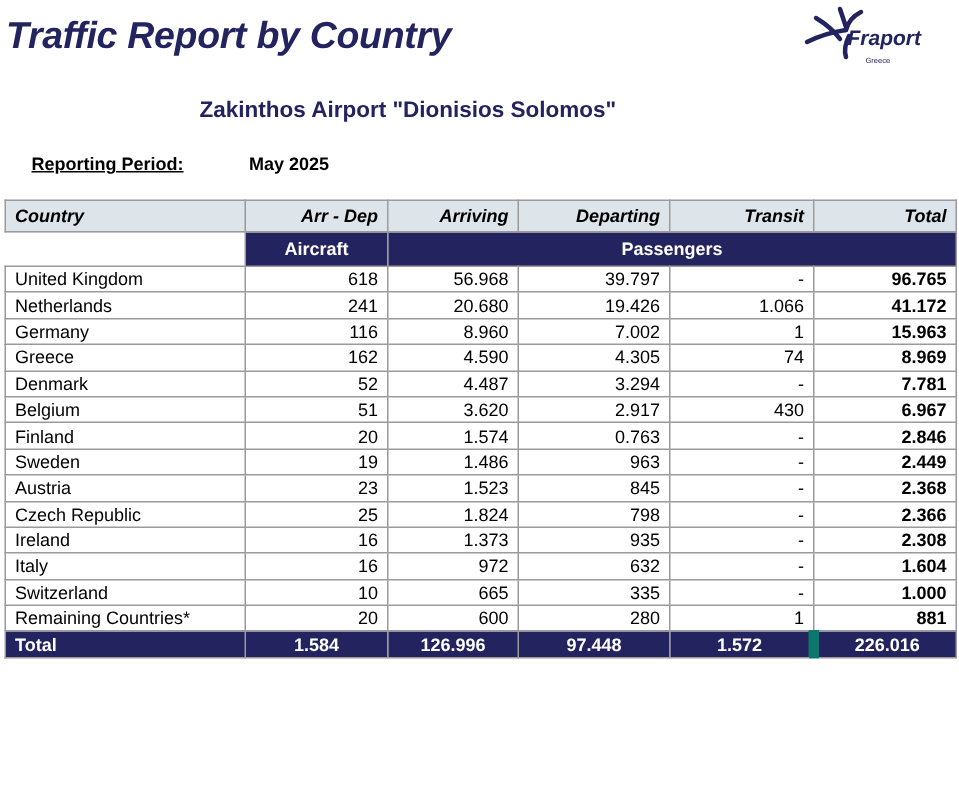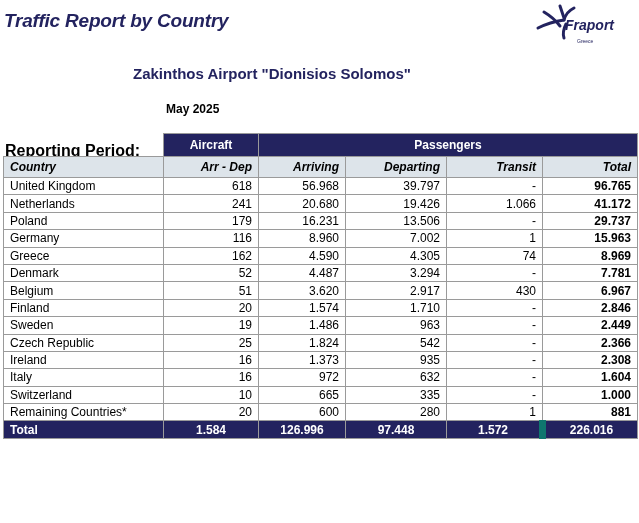--- a/index.html
+++ b/index.html
@@ -1,31 +1,31 @@
 <!DOCTYPE html>
 <html><head>
   <meta charset="utf-8">
   <style>
     html, body { margin: 0; padding: 0; }
     body {
       width: 639px; height: 523px; background: #ffffff; position: relative; overflow: hidden;
       font-family: "Liberation Sans", sans-serif; color: #000;
     }
     .title {
-      position: absolute; left: 4px; top: 10px; font-size: 19px; font-weight: bold; font-style: italic;
+      position: absolute; left: 4px; top: 10px; font-size: 25px; font-weight: bold; font-style: italic;
       color: #23235f; letter-spacing: -0.2px;
     }
     .logo { position: absolute; left: 530px; top: 2px; width: 100px; height: 46px; }
     .logo-word { position: absolute; left: 565px; top: 17px; font-size: 14px; font-weight: bold; font-style: italic; color: #23235f; }
     .logo-sub { position: absolute; left: 577px; top: 38px; font-size: 5px; color: #23235f; }
     .airport {
       position: absolute; left: 133px; top: 65px; font-size: 15px; font-weight: bold; color: #23235f;
     }
     .period-label {
-      position: absolute; left: 5px; top: 102px; font-size: 16px; font-weight: bold; text-decoration: underline; margin-top: 40px;
+      position: absolute; left: 21px; top: 102px; font-size: 12px; font-weight: bold; text-decoration: underline;
     }
     .period-value {
       position: absolute; left: 166px; top: 102px; font-size: 12px; font-weight: bold;
     }
     table.report {
       position: absolute; left: 3px; top: 133px; border-collapse: collapse; table-layout: fixed;
       width: 634px; font-size: 12px;
     }
     table.report td, table.report th {
       border: 1px solid #9a9a9a; padding: 0 6px; height: 16.4px; line-height: 16px; white-space: nowrap;
@@ -69,59 +69,51 @@
   <colgroup>
     <col style="width:160px">
       <col style="width:95px">
       <col style="width:87px">
       <col style="width:101px">
       <col style="width:96px">
       <col style="width:95px">
   </colgroup>
   <thead>
     <tr>
-      <th class="grp-empty"></th>
-      <th class="grp-head">Aircraft</th>
-      <th class="grp-head" colspan="4">Passengers</th>
-    </tr>
-    <tr>
       <th class="col-head left">Country</th>
       <th class="col-head">Arr - Dep</th>
       <th class="col-head">Arriving</th>
       <th class="col-head">Departing</th>
       <th class="col-head">Transit</th>
       <th class="col-head total-h">Total</th>
     </tr>
+    <tr>
+      <th class="grp-empty"></th>
+      <th class="grp-head">Aircraft</th>
+      <th class="grp-head" colspan="4">Passengers</th>
+    </tr>
   </thead>
   <tbody>
     <tr>
         <td>United Kingdom</td>
         <td class="num">618</td>
         <td class="num">56.968</td>
         <td class="num">39.797</td>
         <td class="num">-</td>
         <td class="total">96.765</td>
       </tr>
     <tr>
         <td>Netherlands</td>
         <td class="num">241</td>
         <td class="num">20.680</td>
         <td class="num">19.426</td>
         <td class="num">1.066</td>
         <td class="total">41.172</td>
       </tr>
     <tr>
-        <td>Poland</td>
-        <td class="num">179</td>
-        <td class="num">16.231</td>
-        <td class="num">13.506</td>
-        <td class="num">-</td>
-        <td class="total">29.737</td>
-      </tr>
-    <tr>
         <td>Germany</td>
         <td class="num">116</td>
         <td class="num">8.960</td>
         <td class="num">7.002</td>
         <td class="num">1</td>
         <td class="total">15.963</td>
       </tr>
     <tr>
         <td>Greece</td>
         <td class="num">162</td>
@@ -143,37 +135,45 @@
         <td class="num">51</td>
         <td class="num">3.620</td>
         <td class="num">2.917</td>
         <td class="num">430</td>
         <td class="total">6.967</td>
       </tr>
     <tr>
         <td>Finland</td>
         <td class="num">20</td>
         <td class="num">1.574</td>
-        <td class="num">1.710</td>
+        <td class="num">0.763</td>
         <td class="num">-</td>
         <td class="total">2.846</td>
       </tr>
     <tr>
         <td>Sweden</td>
         <td class="num">19</td>
         <td class="num">1.486</td>
         <td class="num">963</td>
         <td class="num">-</td>
         <td class="total">2.449</td>
       </tr>
     <tr>
+        <td>Austria</td>
+        <td class="num">23</td>
+        <td class="num">1.523</td>
+        <td class="num">845</td>
+        <td class="num">-</td>
+        <td class="total">2.368</td>
+      </tr>
+    <tr>
         <td>Czech Republic</td>
         <td class="num">25</td>
         <td class="num">1.824</td>
-        <td class="num">542</td>
+        <td class="num">798</td>
         <td class="num">-</td>
         <td class="total">2.366</td>
       </tr>
     <tr>
         <td>Ireland</td>
         <td class="num">16</td>
         <td class="num">1.373</td>
         <td class="num">935</td>
         <td class="num">-</td>
         <td class="total">2.308</td>

